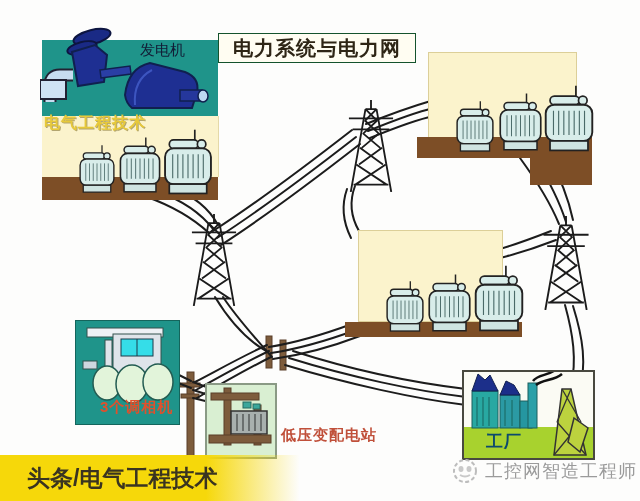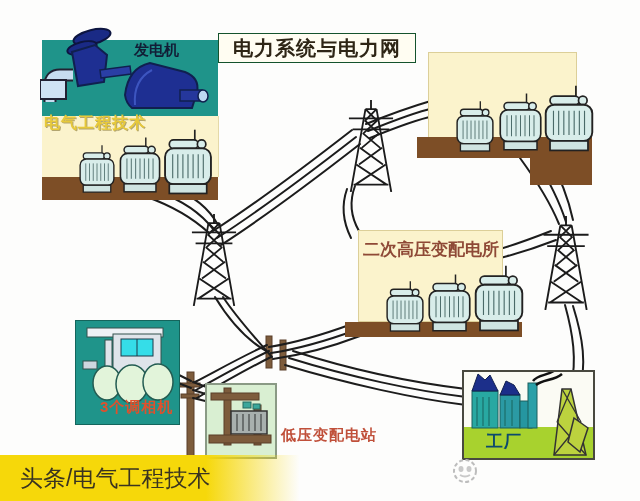--- a/index.html
+++ b/index.html
@@ -9,41 +9,41 @@
   svg{display:block;}
   .title-box{
     left:218px;top:33px;width:198px;height:30px;
     background:#fffdf2;border:1px solid #14532d;box-sizing:border-box;
     display:flex;align-items:center;justify-content:center;
     font-size:20px;font-weight:bold;color:#2e2515;letter-spacing:1px;white-space:nowrap;
   }
   .teal-hall{left:42px;top:40px;width:176px;height:76px;background:#1f948a;}
   .cream-yard{left:42px;top:116px;width:176px;height:61px;background:#fbf3cc;border-right:1px solid #e4d9a8;}
   .yard-ground{left:42px;top:177px;width:176px;height:23px;background:#7d4e26;}
-  .lbl-gen{left:134px;top:41px;font-size:15px;font-weight:bold;color:#121d36;}
+  .lbl-gen{left:140px;top:41px;font-size:15px;font-weight:normal;color:#121d36;}
   .lbl-stepup{left:44px;top:113px;font-size:16px;font-weight:bold;color:#e7c93a;
     text-shadow:1px 1px 0 rgba(90,70,0,.45);letter-spacing:1px;white-space:nowrap;}
   .sub-cream{background:#fbf3cc;border:1px solid #dccf98;box-sizing:border-box;}
   .sub-primary{left:428px;top:52px;width:149px;height:88px;}
   .sub-secondary{left:358px;top:230px;width:145px;height:92px;}
   .platform{background:#7d4e26;}
   .sub-label{font-size:17px;font-weight:bold;color:#8e4936;white-space:nowrap;text-align:center;}
   .lbl-primary{left:431px;top:61px;width:143px;}
   .lbl-secondary{left:363px;top:238px;width:135px;}
   .lv-box{left:205px;top:383px;width:72px;height:76px;background:#d9efd2;border:2px solid #8a9a85;box-sizing:border-box;}
   .lbl-lv{left:281px;top:426px;font-size:15px;font-weight:bold;color:#c0503a;letter-spacing:1px;white-space:nowrap;}
   .cond-box{left:75px;top:320px;width:105px;height:105px;background:#1f948a;border:1px solid #14655c;box-sizing:border-box;}
   .lbl-cond{left:100px;top:398px;font-size:15px;font-weight:bold;color:#e0502c;
     filter:blur(0.7px);letter-spacing:1px;white-space:nowrap;}
   .factory-box{left:462px;top:370px;width:133px;height:90px;background:#fbfbf4;border:2px solid #49493f;box-sizing:border-box;}
   .lbl-factory{left:486px;top:430px;font-size:17px;font-weight:bold;color:#0c4a6e;letter-spacing:1px;}
   .banner{left:0;top:455px;width:312px;height:46px;
     background:linear-gradient(90deg,#f6d80a 0%,#f6d80a 66%,rgba(246,216,10,0) 96%);
     display:flex;align-items:center;}
-  .banner span{margin-left:20px;font-size:23px;font-weight:normal;color:#3a3420;white-space:nowrap;}
+  .banner span{margin-left:27px;font-size:23px;font-weight:bold;color:#3a3420;white-space:nowrap;}
   .watermark{left:452px;top:457px;height:28px;display:flex;align-items:center;gap:7px;}
   .watermark .wm-text{font-size:18px;color:#9b9b9b;letter-spacing:1px;white-space:nowrap;}
 </style>
 </head>
 <body>
 
 <div class="stage">
 
   <svg width="0" height="0" style="position:absolute" aria-hidden="true">
     <defs>
@@ -164,21 +164,20 @@
     <use href="#xfmr" x="93" y="0" width="52" height="69"></use>
   </svg>
 
   <div class="abs sub-cream sub-secondary"></div>
   <div class="abs platform" style="left:345px;top:322px;width:177px;height:15px"></div>
   <svg class="abs" style="left:383px;top:262px" width="142" height="72" viewBox="0 0 142 72">
     <use href="#xfmr" x="2" y="18" width="40" height="53"></use>
     <use href="#xfmr" x="44" y="11" width="45" height="60"></use>
     <use href="#xfmr" x="90" y="2" width="52" height="69"></use>
   </svg>
-  <div class="abs sub-label lbl-secondary">二次高压变配电所</div>
 
   <div class="abs lv-box"></div>
   <svg class="abs" style="left:205px;top:383px" width="72" height="76" viewBox="0 0 72 76">
     <rect x="19" y="5" width="7" height="57" fill="#7d5c3c" stroke="#5a3f28"></rect>
     <rect x="6" y="10" width="48" height="7" fill="#7d5c3c" stroke="#5a3f28"></rect>
     <rect x="49" y="22" width="7" height="40" fill="#7d5c3c" stroke="#5a3f28"></rect>
     <rect x="38" y="19" width="8" height="6" fill="#3aa79b" stroke="#246b60"></rect>
     <rect x="48" y="21" width="7" height="5" fill="#3aa79b" stroke="#246b60"></rect>
     <rect x="26" y="28" width="36" height="23" fill="#a8b0ae" stroke="#333" stroke-width="1.5"></rect>
     <path d="M32 31V48M38 31V48M44 31V48M50 31V48M56 31V48" stroke="#4a4f4e" stroke-width="1.3" fill="none"></path>
@@ -228,15 +227,16 @@
     <span>头条/电气工程技术</span>
   </div>
 
   <div class="abs watermark">
     <svg width="26" height="26" viewBox="0 0 26 26">
       <circle cx="13" cy="13" r="11" fill="none" stroke="#bdbdbd" stroke-width="2" stroke-dasharray="4 2.5"></circle>
       <ellipse cx="9" cy="11" rx="2.5" ry="3" fill="#c9c9c9"></ellipse>
       <ellipse cx="17" cy="11" rx="2.5" ry="3" fill="#c9c9c9"></ellipse>
       <path d="M8 17Q13 20 18 17" fill="none" stroke="#c9c9c9" stroke-width="2"></path>
     </svg>
+    <span class="wm-text">工控网智造工程师</span>
   </div>
 
 </div>
 
 </body></html>

